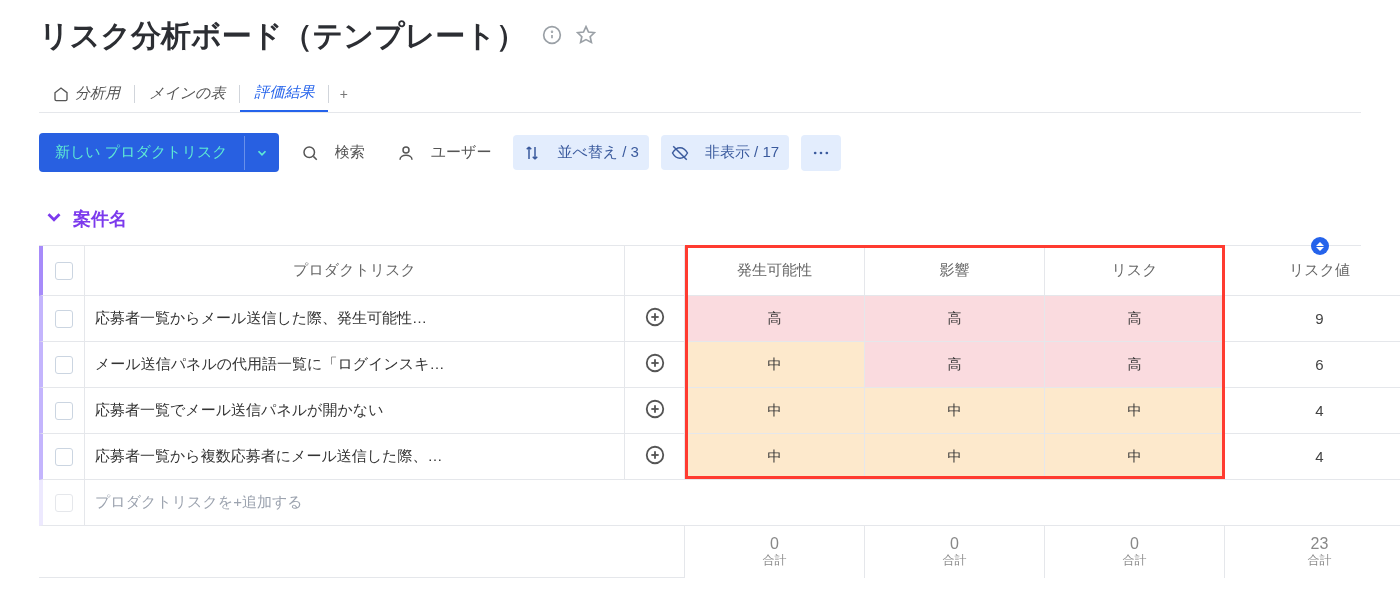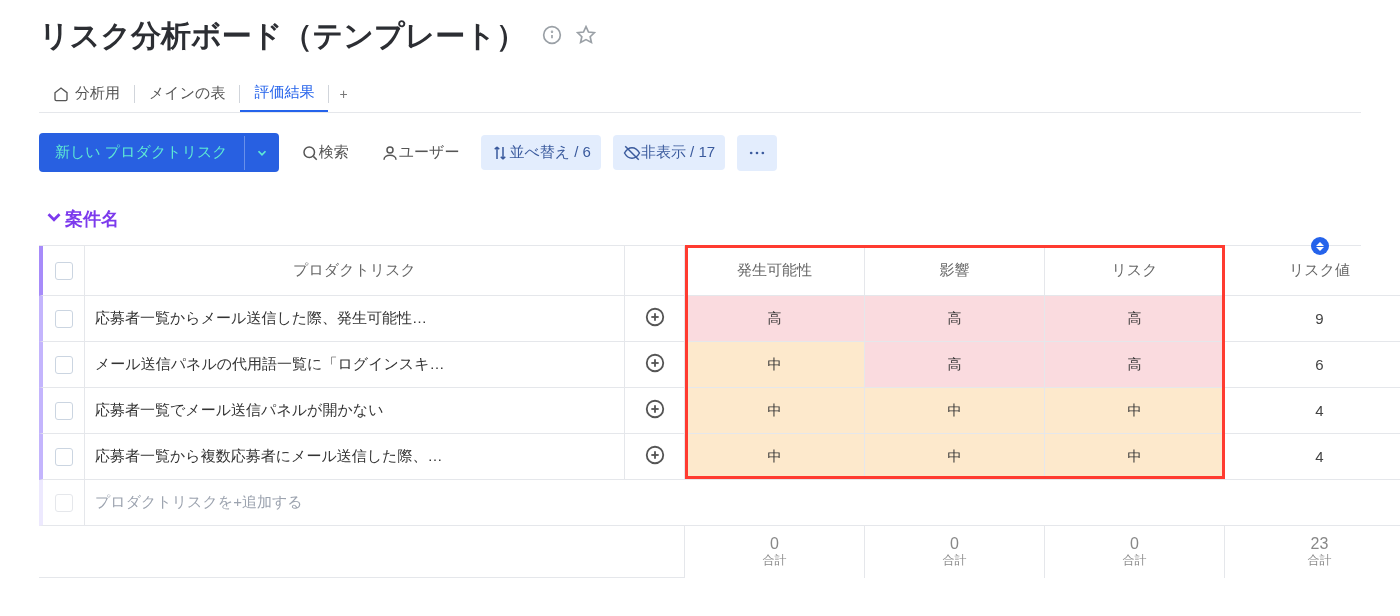--- a/index.html
+++ b/index.html
@@ -11,39 +11,39 @@
     }
     .page { padding: 16px 39px; }
 
     
     .header-row { display:flex; align-items:center; gap:16px; margin-bottom:18px; }
     .title { font-size:30px; font-weight:600; color:#2c2e33; }
     .header-icons { display:flex; gap:14px; color:#9aa0a6; }
     .header-icons svg { width:20px; height:20px; }
 
     
-    .tabs { display:flex; align-items:center; gap:0; border-bottom:1px solid #e5e7eb; margin-bottom:20px; }
+    .tabs { display:flex; align-items:center; gap:0; border-bottom:1px solid #e5e7eb; margin-bottom:20px;font-style:italic; }
     .tab { display:flex; align-items:center; gap:6px; padding:8px 14px; color:#555; cursor:pointer; font-size:15px; }
     .tab.active { border-bottom:2px solid #2563eb; color:#2563eb; font-weight:500; }
     .tab-sep { width:1px; height:18px; background:#d1d5db; }
     .tab-plus { padding:8px 10px; color:#777; cursor:pointer; font-weight:400; }
     .tab svg { width:16px; height:16px; }
 
     
     .toolbar { display:flex; align-items:center; gap:12px; margin-bottom:28px; }
     .btn-primary { display:flex; align-items:center; background:#2860e1; color:#5eead4; border-radius:4px; overflow:hidden; }
     .btn-primary-label { padding:10px 16px; cursor:pointer; font-size:15px; font-weight:500; }
     .btn-primary-drop { padding:10px 10px; border-left:1px solid rgba(255,255,255,0.3); cursor:pointer; display:flex; align-items:center; }
-    .tool-item { display:flex; align-items:center; gap:0; color:#555; cursor:pointer; padding:8px 10px; border-radius:4px; font-size:15px; }
+    .tool-item { display:flex; align-items:center; gap:16px; color:#555; cursor:pointer; padding:8px 10px; border-radius:4px; font-size:15px; }
     .tool-item svg { width:18px; height:18px; flex-shrink:0; }
     .tool-item.chip { background:#e3edfd; color:#3a5a9d; }
     .tool-item.more svg { width:20px; height:20px; }
 
     
-    .group-header { display:flex; align-items:center; padding:6px 4px; margin-bottom:8px; }
+    .group-header { display:flex; align-items:center; gap:8px; padding:6px 4px; margin-bottom:8px; }
     .group-header .collapse { color:#7c3aed; cursor:pointer; }
     .group-header .collapse svg { width:22px; height:22px; }
     .group-title { color:#7c3aed; font-size:18px; font-weight:600; }
 
     
     .table-wrap { position:relative; }
     .table { display:grid; grid-template-columns: 46px 540px 60px 180px 180px 180px 190px; border-top:1px solid #e5e7eb; }
     .cell { border-bottom:1px solid #e5e7eb; border-right:1px solid #e5e7eb; display:flex; align-items:center; justify-content:center; padding:0 10px; height:46px; background:#fff; }
     .cell.left { justify-content:flex-start; }
     .th { color:#666; font-weight:400; font-size:15px; height:50px; position:relative; }
@@ -137,21 +137,21 @@
       <svg viewBox="0 0 24 24" fill="none" stroke="currentColor" stroke-width="2">
           <circle cx="12" cy="8" r="4"></circle>
           <path d="M4 21c0-4 4-6 8-6s8 2 8 6"></path>
         </svg>
       <span>ユーザー</span>
     </div>
     <div class="tool-item chip">
       <svg viewBox="0 0 24 24" fill="none" stroke="currentColor" stroke-width="2">
           <path d="M8 4v16M8 4l-3 3M8 4l3 3M16 20V4M16 20l3-3M16 20l-3-3"></path>
         </svg>
-      <span>並べ替え / 6</span>
+      <span>並べ替え / 3</span>
     </div>
     <div class="tool-item chip">
       <svg viewBox="0 0 24 24" fill="none" stroke="currentColor" stroke-width="2">
           <path d="M2 12s4-7 10-7 10 7 10 7-4 7-10 7-10-7-10-7z"></path>
           <line x1="3" y1="3" x2="21" y2="21"></line>
         </svg>
       <span>非表示 / 17</span>
     </div>
     <div class="tool-item chip more">
       <svg viewBox="0 0 24 24" fill="currentColor">

